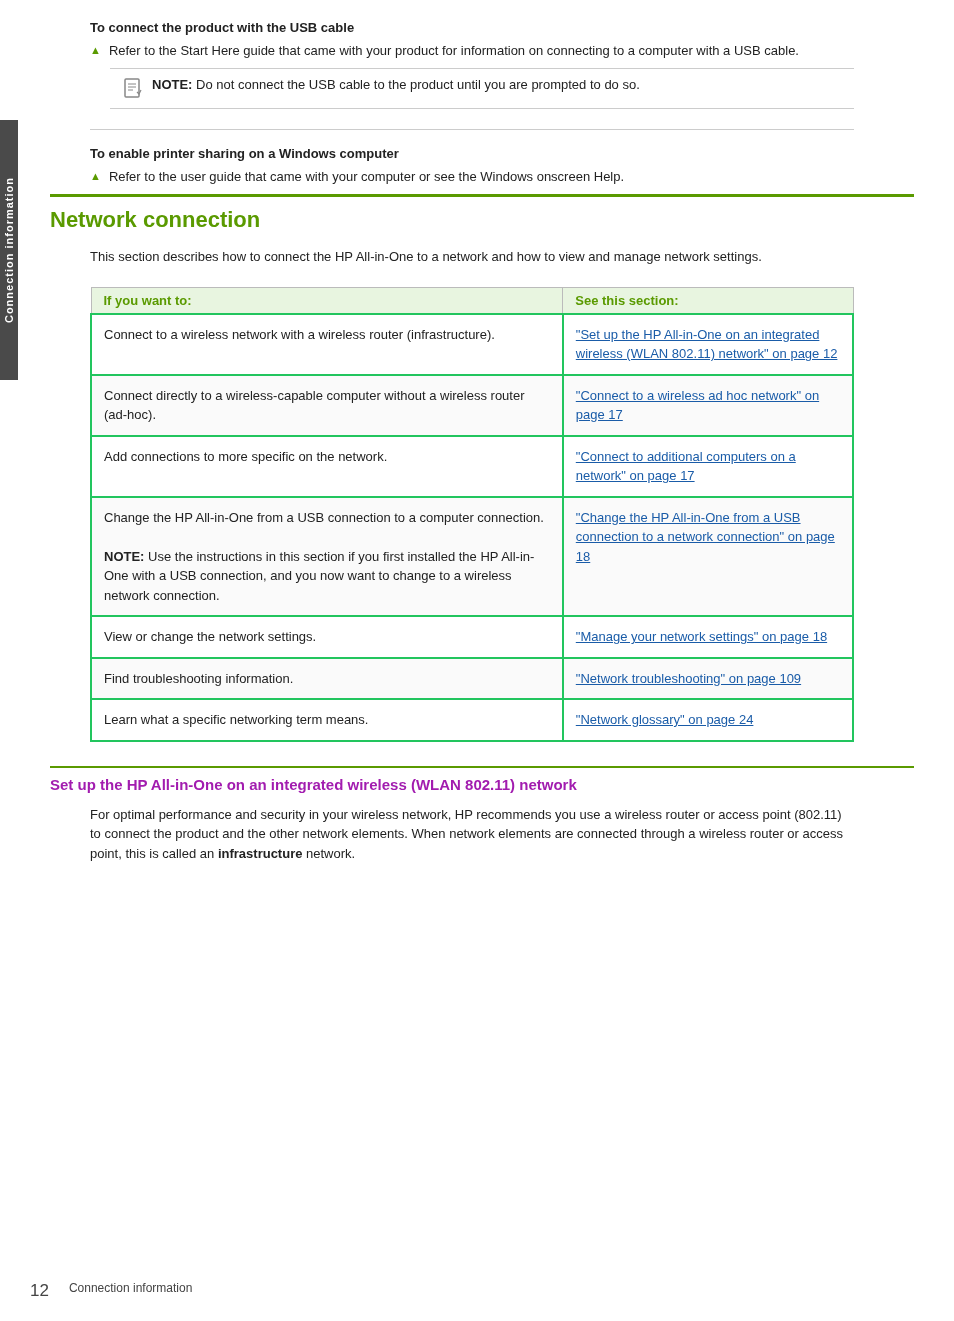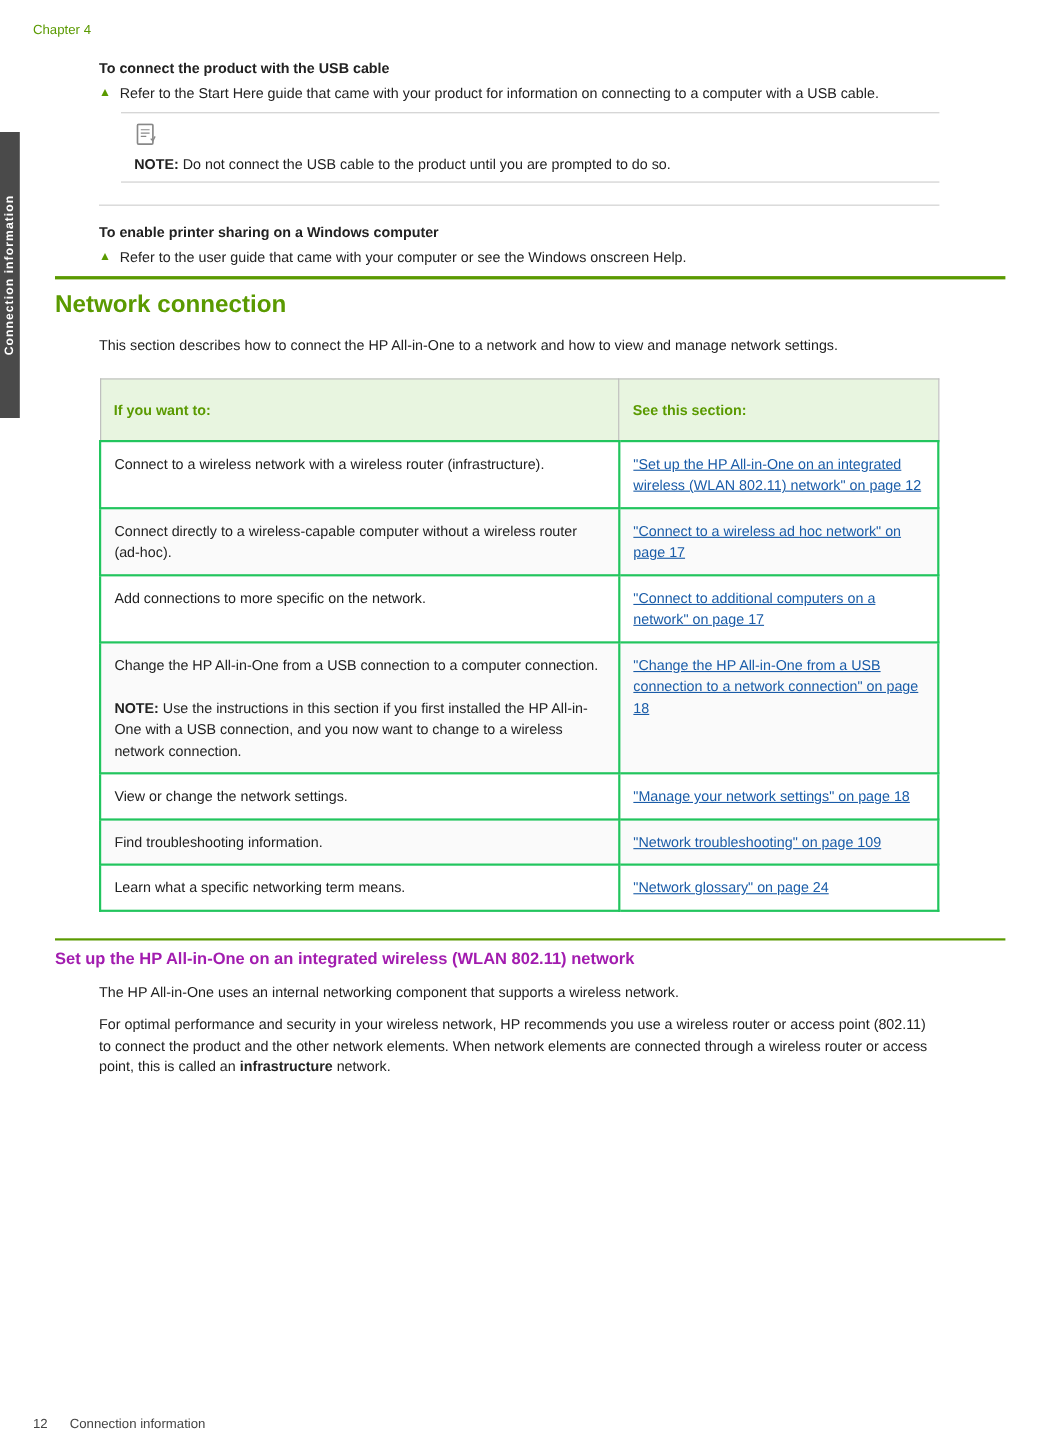--- a/index.html
+++ b/index.html
@@ -83,21 +83,20 @@
     .note-box {
       border-top: 1px solid #ccc;
       border-bottom: 1px solid #ccc;
       margin-left: 80px;
       margin-right: 60px;
       margin-bottom: 20px;
       padding: 8px 12px;
       display: flex;
       align-items: flex-start;
       gap: 8px;
-      flex-direction: column;
     }
     .note-icon {
       width: 22px;
       height: 22px;
       flex-shrink: 0;
       margin-top: 1px;
     }
     .note-text {
       font-size: 13px;
     }
@@ -138,21 +137,21 @@
       border-collapse: collapse;
       width: calc(100% - 120px);
       margin-bottom: 24px;
       border: 1px solid #bbb;
     }
     .info-table th {
       background: #e8f5e0;
       color: #5a9a00;
       font-size: 13px;
       font-weight: bold;
-      padding: 20px 12px;
+      padding: 5px 12px;
       text-align: left;
       border: 1px solid #bbb;
     }
     .info-table td {
       padding: 10px 12px;
       font-size: 13px;
       vertical-align: top;
       border: 2px solid #22c55e;
       line-height: 1.5;
     }
@@ -193,37 +192,36 @@
       bottom: 20px;
       left: 30px;
       font-size: 12px;
       color: #444;
       display: flex;
       gap: 20px;
     }
 
     .page-number {
       color: #444;
-      font-size: 12px;
+      font-size: 17px;
     }
     .footer-label {
       color: #444;
       font-size: 12px;
     }
   </style>
 </head>
 <body>
 
 <div class="side-tab">
   <span>Connection information</span>
 </div>
 
 <div class="main-content">
 
-  <div class="chapter-heading">Chapter 4</div>
 
   <div class="section-title-bold">To connect the product with the USB cable</div>
 
   <ul class="bullet-list">
     <li>
       <span class="triangle-bullet">▲</span>
       <span>Refer to the Start Here guide that came with your product for information on connecting to a computer with a USB cable.</span>
     </li>
   </ul>
 
@@ -291,21 +289,20 @@
         </tr>
         <tr>
           <td>Learn what a specific networking term means.</td>
           <td><span class="link-text">"Network glossary" on page 24</span></td>
         </tr>
       </tbody>
   </table>
 
   <div class="sub-heading-green">Set up the HP All-in-One on an integrated wireless (WLAN 802.11) network</div>
 
-  <div class="sub-intro">The HP All-in-One uses an internal networking component that supports a wireless network.</div>
 
   <div class="sub-intro">
     <span>For optimal performance and security in your wireless network, HP recommends you use a wireless router or access point (802.11) to connect the product and the other network elements. When network elements are connected through a wireless router or access point, this is called an </span><strong>infrastructure</strong><span> network.</span>
   </div>
 
 </div>
 
 <div class="footer">
   <span class="page-number">12</span>
   <span class="footer-label">Connection information</span>

